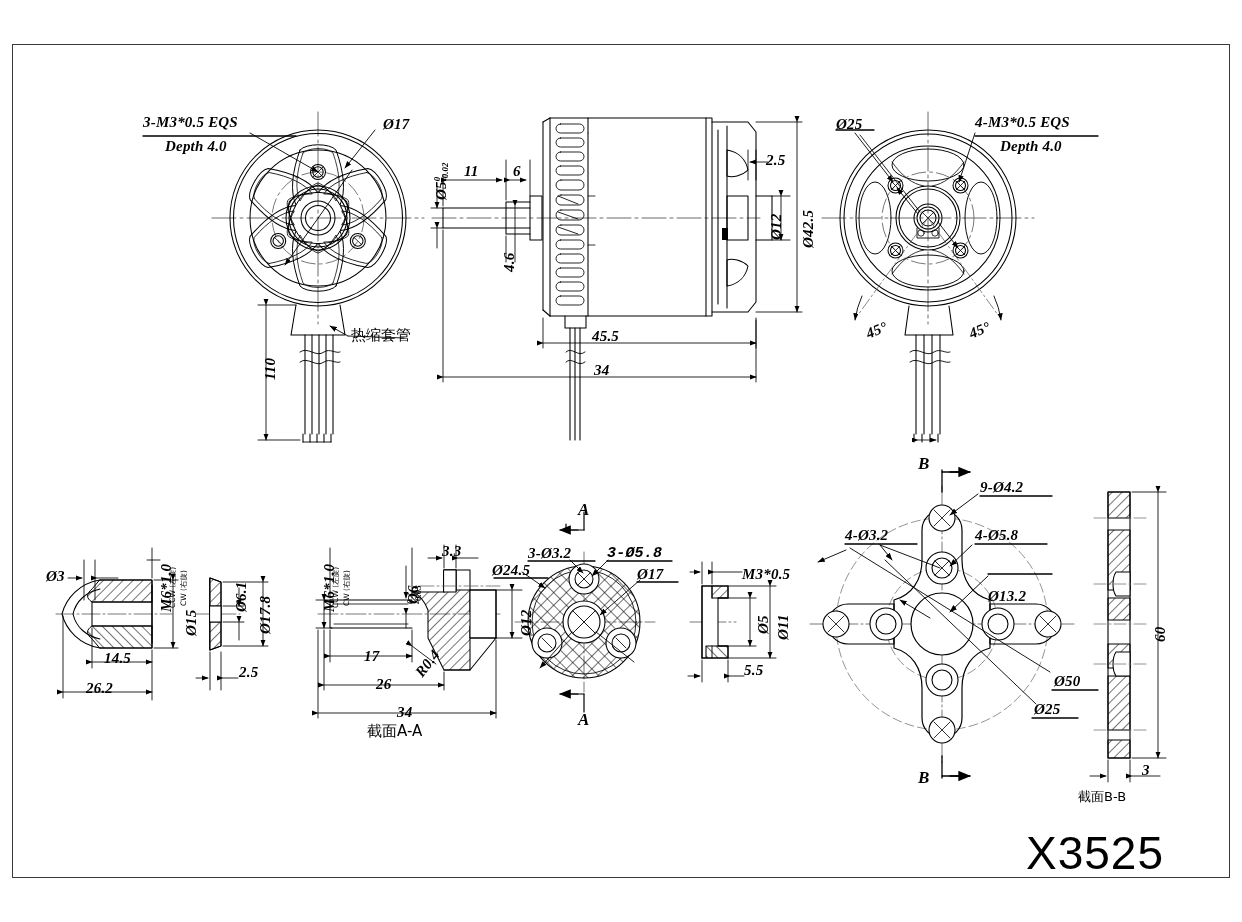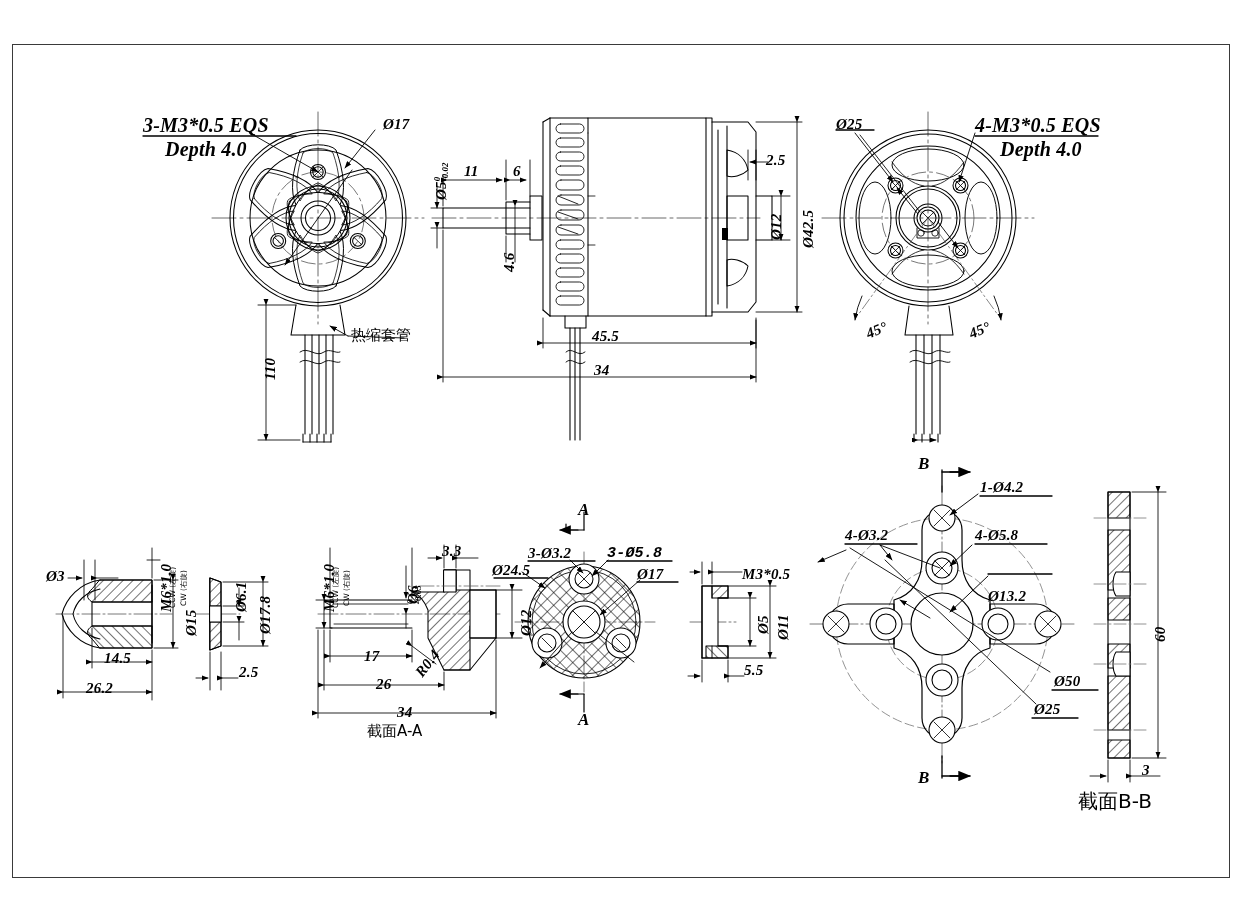--- a/index.html
+++ b/index.html
@@ -5,21 +5,21 @@
   html,body{margin:0;padding:0;background:#ffffff;}
   body{width:1242px;height:922px;overflow:hidden;
        font-family:"Liberation Serif",serif;color:#000;}
   #sheet{position:relative;width:1242px;height:922px;background:#fff;}
   #frame{position:absolute;left:12px;top:44px;width:1218px;height:834px;
          border:1.6px solid #3a3a3a;box-sizing:border-box;background:#fff;}
   svg{position:absolute;left:0;top:0;}
   .lbl{position:absolute;white-space:nowrap;font-family:"Liberation Serif",serif;
        font-style:italic;font-weight:bold;letter-spacing:.2px;}
   .dim{font-size:15px;}
-  .note{font-size:20px;}
+  .note{font-size:15px;}
   .cn{font-style:normal;font-weight:normal;font-family:"DejaVu Sans",sans-serif;font-size:15px;}
   .tiny{font-style:normal;font-weight:normal;font-family:"DejaVu Sans",sans-serif;font-size:7.5px;}
   .rot90{transform:rotate(-90deg);transform-origin:0 0;}
   .secmark{font-size:17px;font-style:italic;font-weight:bold;}
   #title{position:absolute;right:78px;bottom:42px;font-family:"Liberation Sans",sans-serif;
          font-style:normal;font-weight:normal;font-size:46px;letter-spacing:1px;color:#000;}
 </style>
 </head>
 <body>
 
@@ -681,25 +681,26 @@
   <div class="lbl dim" style="left:492px;top:562px;">Ø24.5</div>
   <div class="lbl dim" style="left:637px;top:566px;">Ø17</div>
 
   <div class="lbl dim" style="left:742px;top:566px;">M3*0.5</div>
   <div class="lbl dim rot90" style="left:755px;top:634px;">Ø5</div>
   <div class="lbl dim rot90" style="left:775px;top:640px;">Ø11</div>
   <div class="lbl dim" style="left:744px;top:662px;">5.5</div>
 
   <div class="lbl secmark" style="left:918px;top:454px;">B</div>
   <div class="lbl secmark" style="left:918px;top:768px;">B</div>
-  <div class="lbl dim" style="left:980px;top:479px;">1-Ø4.2</div>
+  <div class="lbl dim" style="left:980px;top:479px;">9-Ø4.2</div>
   <div class="lbl dim" style="left:845px;top:527px;">4-Ø3.2</div>
   <div class="lbl dim" style="left:975px;top:527px;">4-Ø5.8</div>
   <div class="lbl dim" style="left:988px;top:588px;">Ø13.2</div>
   <div class="lbl dim" style="left:1054px;top:673px;">Ø50</div>
   <div class="lbl dim" style="left:1034px;top:701px;">Ø25</div>
 
   <div class="lbl dim rot90" style="left:1152px;top:642px;">60</div>
   <div class="lbl dim" style="left:1142px;top:762px;">3</div>
-  <div style="position:absolute;left:1078px;top:788px;font-family:'DejaVu Sans',sans-serif;font-size:20px;">截面B-B</div>
-
+  <div style="position:absolute;left:1078px;top:788px;font-family:'DejaVu Sans',sans-serif;font-size:13px;">截面B-B</div>
+
+  <div id="title">X3525</div>
 
 </div>
 
 </body></html>

